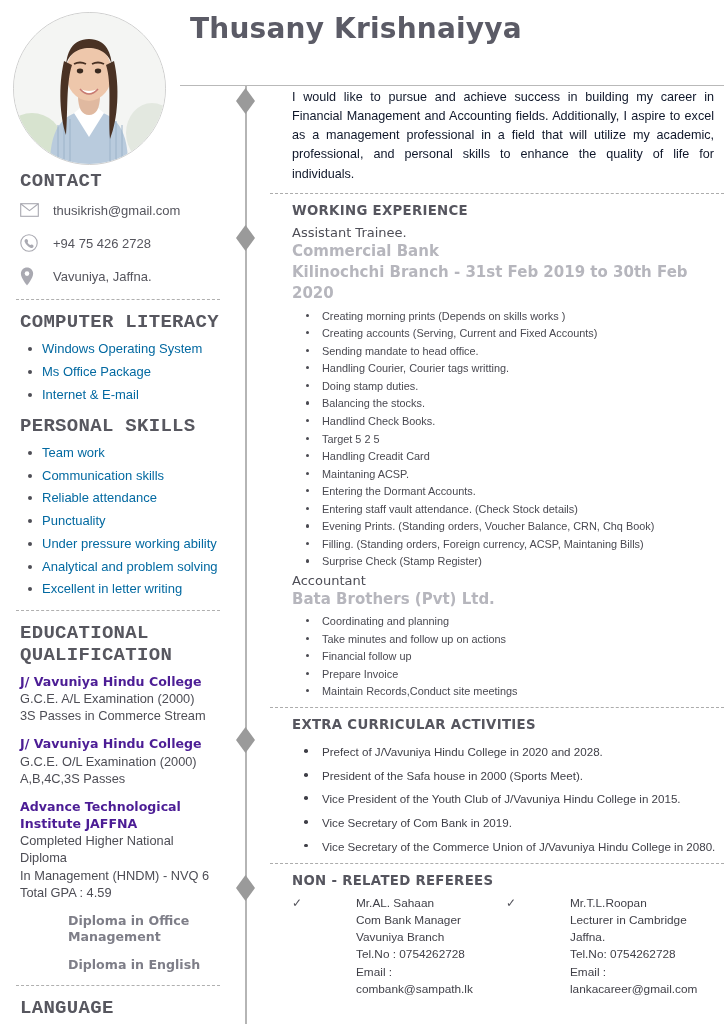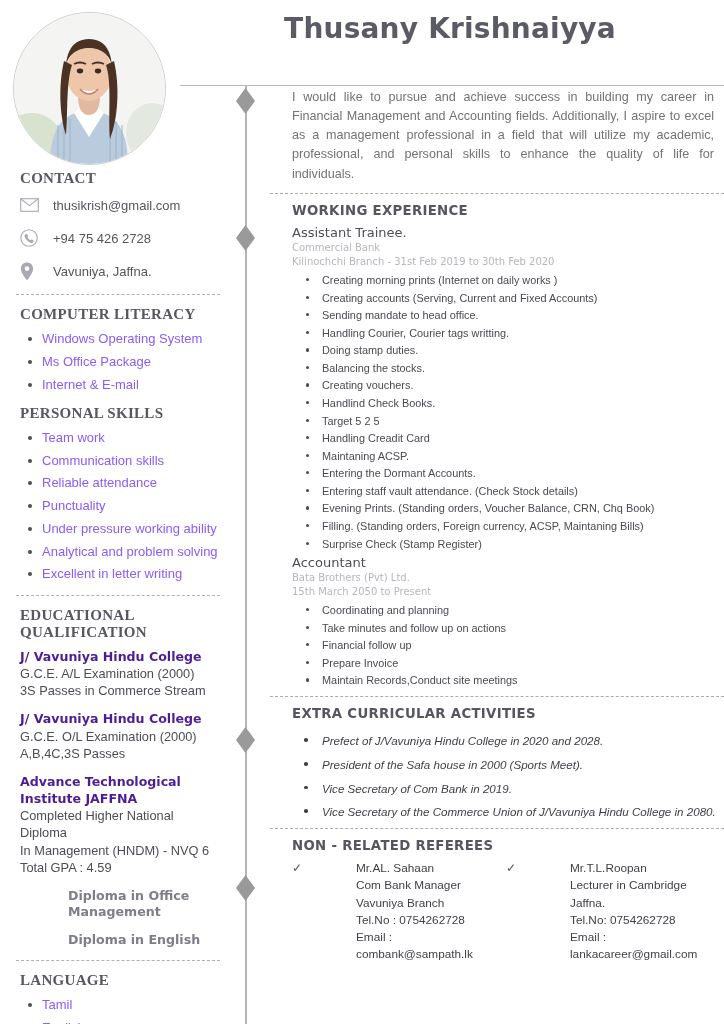--- a/index.html
+++ b/index.html
@@ -15,21 +15,20 @@
 
   
   .photo{
     position:absolute;left:13px;top:12px;width:151px;height:151px;
     border-radius:50%;overflow:hidden;border:1px solid #cfcfcf;
     background:#f3f4f2;
   }
   .photo svg{display:block;width:100%;height:100%;}
   .name{
     position:absolute;left:190px;top:12px;width:520px;
-    text-align:center;
     font-size:28px;font-weight:bold;letter-spacing:.2px;
     color:#5b5b66;
     font-family:"DejaVu Sans", sans-serif;
   }
   .hrule{
     position:absolute;left:180px;top:85px;width:544px;height:0;
     border-top:1.6px solid #b9b9b9;
   }
 
   
@@ -43,36 +42,36 @@
   }
   .diamond{
     position:absolute;left:236px;width:19px;height:26px;
     background:#9a9a9a;
     clip-path:polygon(50% 0%,100% 50%,50% 100%,0% 50%);
   }
 
   
   .l-sec{padding:0 14px 0 20px;}
   .l-head{
-    font-size:15px;font-weight:bold;letter-spacing:.3px;
+    font-size:19px;font-weight:bold;letter-spacing:.3px;
     color:#57575f;margin:0 0 8px 0;
-    font-family:Liberation Serif, serif;
+    font-family:Liberation Mono, monospace;
   }
   .dash{
     margin:12px 16px 11px 16px;height:0;
     border-top:1.4px dashed #b0b0b0;
   }
   .contact-row{display:flex;align-items:center;margin-bottom:13px;text-align:right;}
   .contact-row .ic{
     width:26px;min-width:26px;height:20px;display:flex;align-items:center;justify-content:flex-start;
   }
   .contact-row .tx{font-size:13px;color:#55555d;padding-left:7px;}
   ul.bul{list-style:none;margin:0;padding:0;}
   ul.bul li{
-    position:relative;padding-left:22px;font-size:13px;color:#8b5cf6;
+    position:relative;padding-left:22px;font-size:13px;color:#0369a1;
     margin-bottom:6.5px;line-height:1.25;
   }
   ul.bul li:before{
     content:"";position:absolute;left:8px;top:6px;width:4px;height:4px;
     border-radius:50%;background:#4d4d55;
   }
   .edu-block{margin-bottom:12px;}
   .edu-inst{
     font-size:12.6px;font-weight:bold;color:#4c1d95;line-height:1.3;
     font-family:"DejaVu Sans", sans-serif;
@@ -85,42 +84,42 @@
   }
 
   
   .r-sec{padding-left:30px;padding-right:4px;}
   .r-head{
     font-size:13.3px;font-weight:bold;letter-spacing:.3px;color:#56565f;
     margin:0 0 7px 0;font-family:"DejaVu Sans", sans-serif;
   }
   .r-dash{margin:9px 0 9px 8px;height:0;border-top:1.4px dashed #acacac;}
   .profile-tx{
-    font-size:12.6px;line-height:1.52;color:#737373;text-align:justify;
+    font-size:12.6px;line-height:1.52;color:#0f172a;text-align:justify;
     margin:0;padding-right:6px;
   }
   .job{margin-bottom:4px;}
   .job-title{
     font-size:13px;font-weight:normal;color:#4e4e57;margin-bottom:1px;
     font-family:"DejaVu Sans", sans-serif;
   }
   .job-sub{
-    font-size:10px;font-weight:normal;color:#b6b6bd;line-height:1.42;
+    font-size:15px;font-weight:bold;color:#b6b6bd;line-height:1.42;
     font-family:"DejaVu Sans", sans-serif;
   }
   ul.rbul{list-style:none;margin:4px 0 0 0;padding:0;}
   ul.rbul li{
     position:relative;padding-left:30px;font-size:10.9px;color:#4a4a52;
     margin-bottom:3.4px;line-height:1.3;
   }
   ul.rbul li:before{
     content:"";position:absolute;left:14px;top:5px;width:3.2px;height:3.2px;
     border-radius:50%;background:#4a4a52;
   }
-  ul.ebul{list-style:none;margin:12px 0 0 0;padding:0;font-style:italic;}
+  ul.ebul{list-style:none;margin:12px 0 0 0;padding:0;}
   ul.ebul li{
     position:relative;padding-left:30px;font-size:11.6px;color:#3f3f47;
     margin-bottom:8.5px;line-height:1.3;
   }
   ul.ebul li:before{
     content:"";position:absolute;left:12px;top:5px;width:3.6px;height:3.6px;
     border-radius:50%;background:#3f3f47;
   }
   .ref-wrap{display:flex;margin-top:2px;}
   .ref-col{width:50%;display:flex;}
@@ -281,60 +280,59 @@
     <div class="r-dash"></div>
 
     <div class="r-sec">
       <div class="r-head">WORKING EXPERIENCE</div>
 
       <div class="job">
         <div class="job-title">Assistant Trainee.</div>
         <div class="job-sub">Commercial Bank</div>
         <div class="job-sub">Kilinochchi Branch - 31st Feb 2019  to 30th Feb 2020</div>
         <ul class="rbul">
-          <li>Creating morning prints (Internet on daily works )</li>
+          <li>Creating morning prints (Depends on skills works )</li>
           <li>Creating accounts (Serving, Current and Fixed Accounts)</li>
           <li>Sending mandate to head office.</li>
           <li>Handling Courier, Courier tags writting.</li>
           <li>Doing stamp duties.</li>
           <li>Balancing the stocks.</li>
-          <li>Creating vouchers.</li>
           <li>Handlind Check Books.</li>
           <li>Target 5 2 5</li>
           <li>Handling Creadit Card</li>
           <li>Maintaning ACSP.</li>
           <li>Entering the Dormant Accounts.</li>
           <li>Entering staff vault attendance. (Check Stock details)</li>
           <li>Evening Prints. (Standing orders, Voucher Balance, CRN, Chq Book)</li>
           <li>Filling. (Standing orders, Foreign currency, ACSP, Maintaning Bills)</li>
           <li>Surprise Check (Stamp Register)</li>
         </ul>
       </div>
 
       <div class="job" style="">
         <div class="job-title">Accountant</div>
         <div class="job-sub">Bata Brothers (Pvt) Ltd.</div>
-        <div class="job-sub">15th March 2050 to Present</div>
         <ul class="rbul">
           <li>Coordinating and planning</li>
           <li>Take minutes and follow up on actions</li>
           <li>Financial follow up</li>
           <li>Prepare Invoice</li>
           <li>Maintain Records,Conduct site meetings</li>
         </ul>
       </div>
     </div>
 
     <div class="r-dash"></div>
 
     <div class="r-sec">
       <div class="r-head">EXTRA CURRICULAR ACTIVITIES</div>
       <ul class="ebul">
         <li>Prefect of J/Vavuniya Hindu College in 2020 and 2028.</li>
         <li>President of the Safa house in 2000 (Sports Meet).</li>
+        <li>Vice President of the Youth Club of J/Vavuniya Hindu College in 2015.</li>
         <li>Vice Secretary of Com Bank in 2019.</li>
         <li>Vice Secretary of the Commerce Union of J/Vavuniya Hindu College in 2080.</li>
       </ul>
     </div>
 
     <div class="r-dash"></div>
 
     <div class="r-sec">
       <div class="r-head">NON - RELATED REFEREES</div>
       <div class="ref-wrap">

